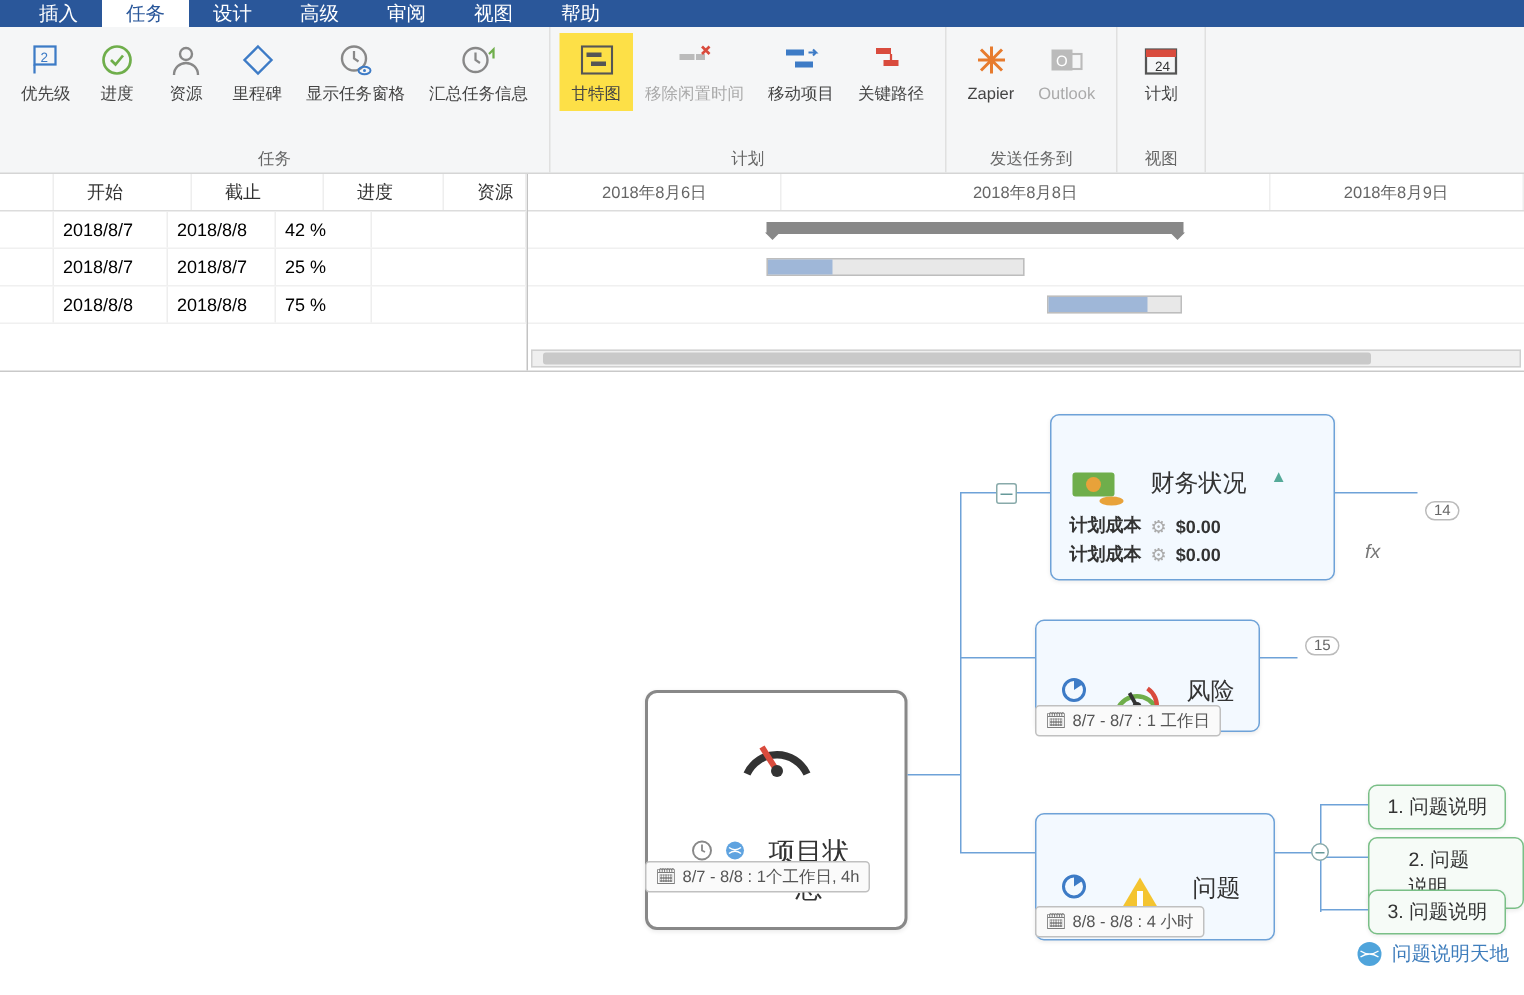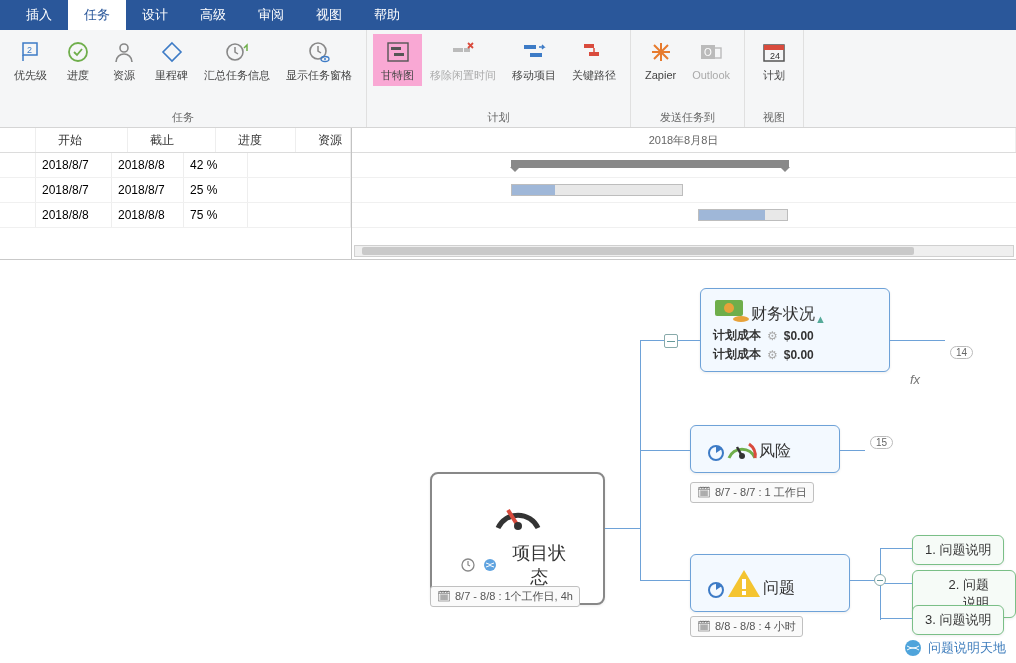--- a/index.html
+++ b/index.html
@@ -1,19 +1,19 @@
 <!DOCTYPE html>
 <html><head>
 <meta charset="utf-8">
 <style>
 * { box-sizing: border-box; margin: 0; padding: 0; font-family: "Microsoft YaHei", "Segoe UI", sans-serif; }
 body { width: 1016px; height: 663px; background: #fff; overflow: hidden; position: relative; }
 
 
-.ribbon-tabs { height: 30px; background: #2a579a; display: flex; align-items: stretch; padding-left: 10px; }
+.ribbon-tabs { height: 18px; background: #2a579a; display: flex; align-items: stretch; padding-left: 10px; }
 .ribbon-tab { color: #fff; font-size: 13px; padding: 0 16px; display: flex; align-items: center; cursor: pointer; }
 .ribbon-tab.active { background: #fff; color: #2a579a; }
 
 
 .ribbon { height: 98px; background: #f5f6f7; border-bottom: 1px solid #d5d5d5; display: flex; }
 .group { display: flex; flex-direction: column; border-right: 1px solid #e0e0e0; padding: 4px 6px 0; }
 .group-items { display: flex; flex: 1; align-items: flex-start; }
 .group-label { text-align: center; font-size: 11px; color: #666; padding: 4px 0 2px; }
 .rb-btn { display: flex; flex-direction: column; align-items: center; padding: 4px 8px; cursor: pointer; min-width: 46px; }
 .rb-btn .ic { width: 30px; height: 28px; display: flex; align-items: center; justify-content: center; }
@@ -40,22 +40,22 @@
 .parent-bar { position: absolute; top: 7px; height: 8px; background: #888; }
 .parent-bar::before, .parent-bar::after { content: ""; position: absolute; top: 7px; width: 0; height: 0; border-top: 5px solid #888; border-left: 5px solid transparent; border-right: 5px solid transparent; }
 .parent-bar::before { left: -1px; } .parent-bar::after { right: -1px; }
 .hscroll { position: absolute; left: 2px; right: 2px; bottom: 2px; height: 12px; background: #efefef; border: 1px solid #d0d0d0; }
 .hscroll .thumb { position: absolute; top: 1px; bottom: 1px; background: #c9c9c9; border-radius: 2px; }
 
 
 .canvas { position: relative; width: 100%; height: 403px; background: #fff; }
 .node { position: absolute; background: #f3f9ff; border: 1px solid #6ea2d8; border-radius: 6px; padding: 8px 12px; box-shadow: 0 1px 3px rgba(0,0,0,.08); font-size: 14px; color: #333; }
 .node.center { background: #fff; border: 2px solid #888; border-radius: 8px; padding: 16px 28px 14px; text-align: center; }
-.node.green { border-color: #7abf87; background: #f6fbf7; text-align: right; }
-.node .title { font-size: 16px; font-weight: 500; display: flex; align-items: flex-end; gap: 0; }
+.node.green { border-color: #7abf87; background: #f6fbf7; }
+.node .title { font-size: 16px; font-weight: 500; display: flex; align-items: flex-start; gap: 16px; margin-top: 27px; }
 .node .row { display: flex; align-items: center; font-size: 12px; gap: 6px; margin-top: 2px; }
 .datebox { position: absolute; font-size: 11px; color: #555; border: 1px solid #c0c0c0; background: #fafafa; padding: 2px 6px; border-radius: 3px; display: flex; align-items: center; gap: 4px; }
 .link { position: absolute; border-top: 1px solid #6ea2d8; }
 .link-v { position: absolute; border-left: 1px solid #6ea2d8; }
 .tag { position: absolute; font-size: 10px; color: #666; background: #fff; border: 1px solid #bbb; border-radius: 8px; padding: 0 5px; }
 .fx { position: absolute; font-style: italic; color: #777; font-size: 13px; }
 .expander { position: absolute; width: 12px; height: 12px; border: 1px solid #8aa; background: #fff; border-radius: 50%; }
 .expander::before { content: ""; position: absolute; left: 2px; right: 2px; top: 50%; border-top: 1px solid #699; }
 .watermark { position: absolute; right: 10px; bottom: 6px; font-size: 13px; color: #2a6fb5; opacity: .9; display: flex; align-items: center; gap: 4px; }
 </style>
@@ -108,45 +108,45 @@
         <span class="ic">
             <svg width="24" height="24">
               <path d="M12 3l9 9-9 9-9-9z" fill="none" stroke="#3d7bc6" stroke-width="1.6"></path>
             </svg>
           </span>
         <span class="lbl">里程碑</span>
       </div>
       <div class="rb-btn">
         <span class="ic">
             <svg width="26" height="24">
-              <circle cx="11" cy="12" r="8" fill="none" stroke="#888" stroke-width="1.6"></circle>
-              <path d="M11 7v5l3 2" stroke="#888" stroke-width="1.5" fill="none"></path>
-              <path d="M20 8l3-3v6" stroke="#6fae4b" stroke-width="1.5" fill="none"></path>
-            </svg>
-          </span>
-        <span class="lbl">汇总任务信息</span>
-      </div>
-      <div class="rb-btn">
-        <span class="ic">
-            <svg width="26" height="24">
               <circle cx="12" cy="11" r="8" fill="none" stroke="#888" stroke-width="1.6"></circle>
               <path d="M12 6v5l3 2" stroke="#888" stroke-width="1.5" fill="none"></path>
               <ellipse cx="19" cy="19" rx="4" ry="2.5" fill="none" stroke="#3d7bc6" stroke-width="1.3"></ellipse>
               <circle cx="19" cy="19" r="1" fill="#3d7bc6"></circle>
             </svg>
           </span>
         <span class="lbl">显示任务窗格</span>
       </div>
+      <div class="rb-btn">
+        <span class="ic">
+            <svg width="26" height="24">
+              <circle cx="11" cy="12" r="8" fill="none" stroke="#888" stroke-width="1.6"></circle>
+              <path d="M11 7v5l3 2" stroke="#888" stroke-width="1.5" fill="none"></path>
+              <path d="M20 8l3-3v6" stroke="#6fae4b" stroke-width="1.5" fill="none"></path>
+            </svg>
+          </span>
+        <span class="lbl">汇总任务信息</span>
+      </div>
     </div>
     <div class="group-label">任务</div>
   </div>
 
   <div class="group">
     <div class="group-items">
-      <div class="rb-btn" style="background:#f9a8d4">
+      <div class="rb-btn" style="background:#fde047">
         <span class="ic">
             <svg width="26" height="24">
               <rect x="3" y="3" width="20" height="18" fill="none" stroke="#555" stroke-width="1.4"></rect>
               <rect x="6" y="7" width="10" height="3" fill="#555"></rect>
               <rect x="9" y="13" width="10" height="3" fill="#555"></rect>
             </svg>
           </span>
         <span class="lbl">甘特图</span>
       </div>
       <div class="rb-btn">
@@ -253,21 +253,23 @@
       <div class="cell c0"></div>
       <div class="cell c1">2018/8/8</div>
       <div class="cell c2">2018/8/8</div>
       <div class="cell c3">75 %</div>
       <div class="cell c4"></div>
     </div>
   </div>
 
   <div class="gantt">
     <div class="gh">
+      <div class="day" style="flex:.52">2018年8月6日</div>
       <div class="day">2018年8月8日</div>
+      <div class="day" style="flex:.52">2018年8月9日</div>
     </div>
     <div class="gbody">
       <div class="grow">
         <div class="parent-bar" style="left:159px;width:278px"></div>
       </div>
       <div class="grow">
         <div class="bar-bg" style="left:159px;width:172px">
             <div class="bar-fg" style="width:25%"></div>
           </div>
       </div>

